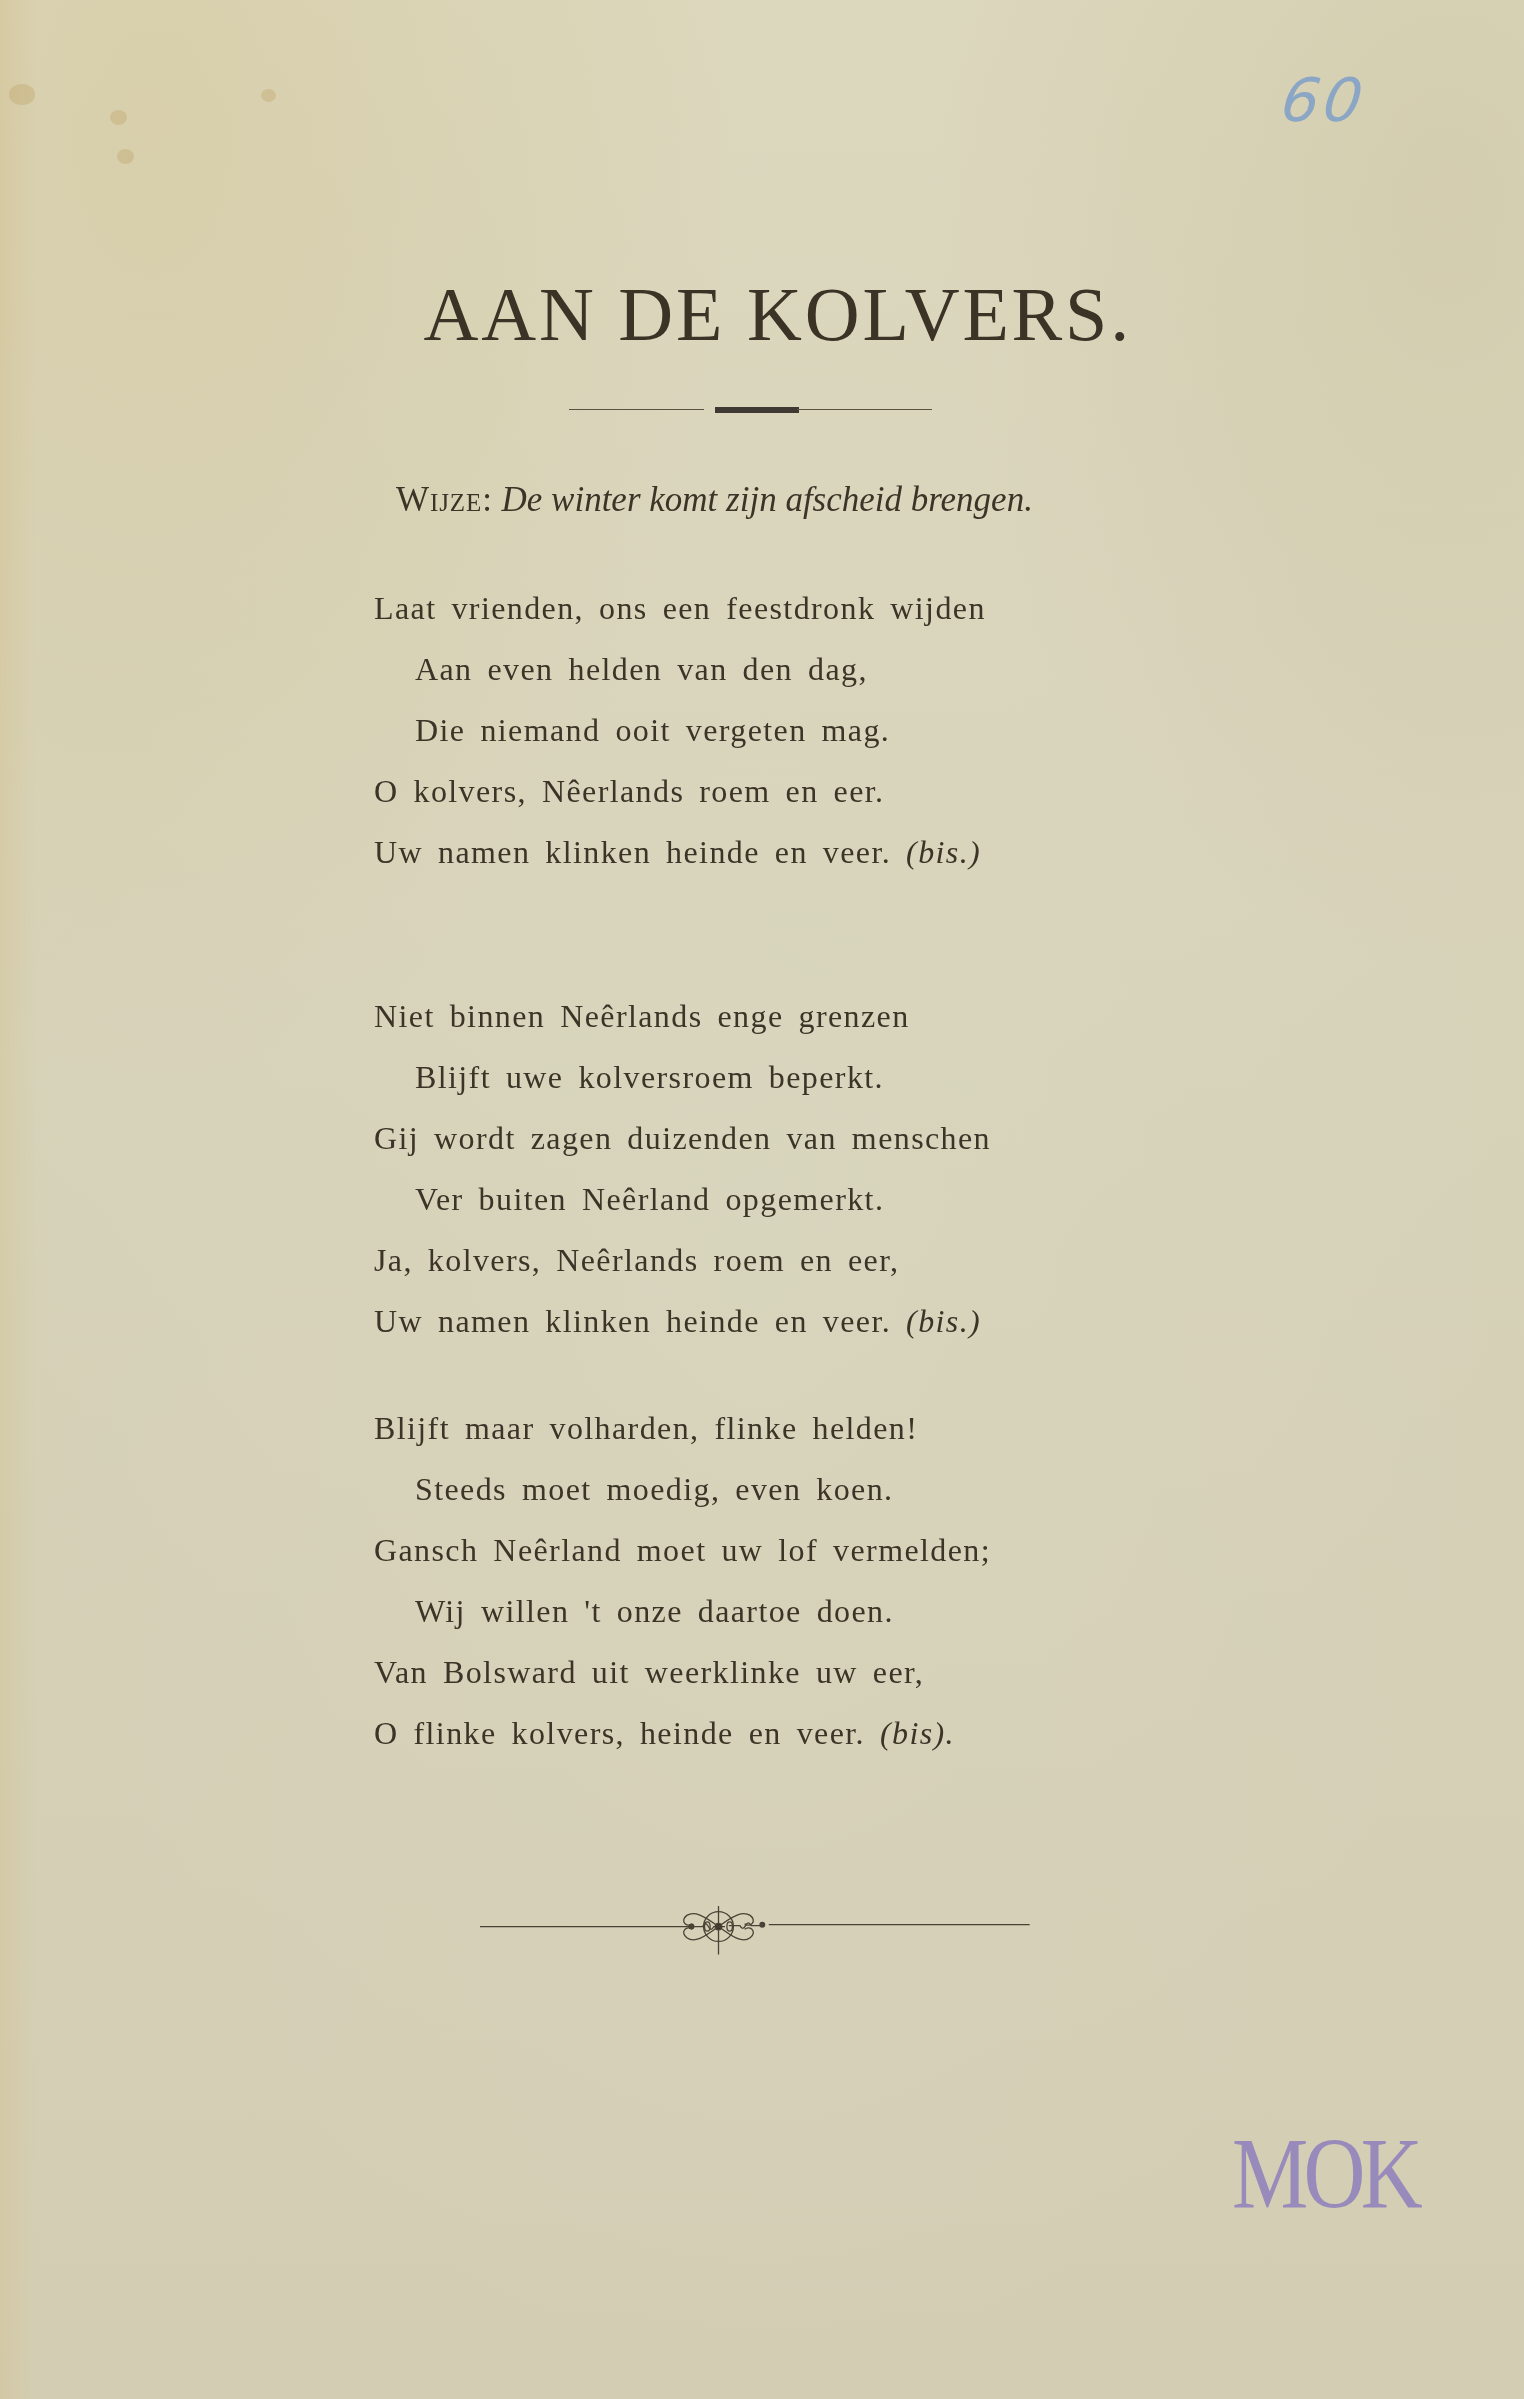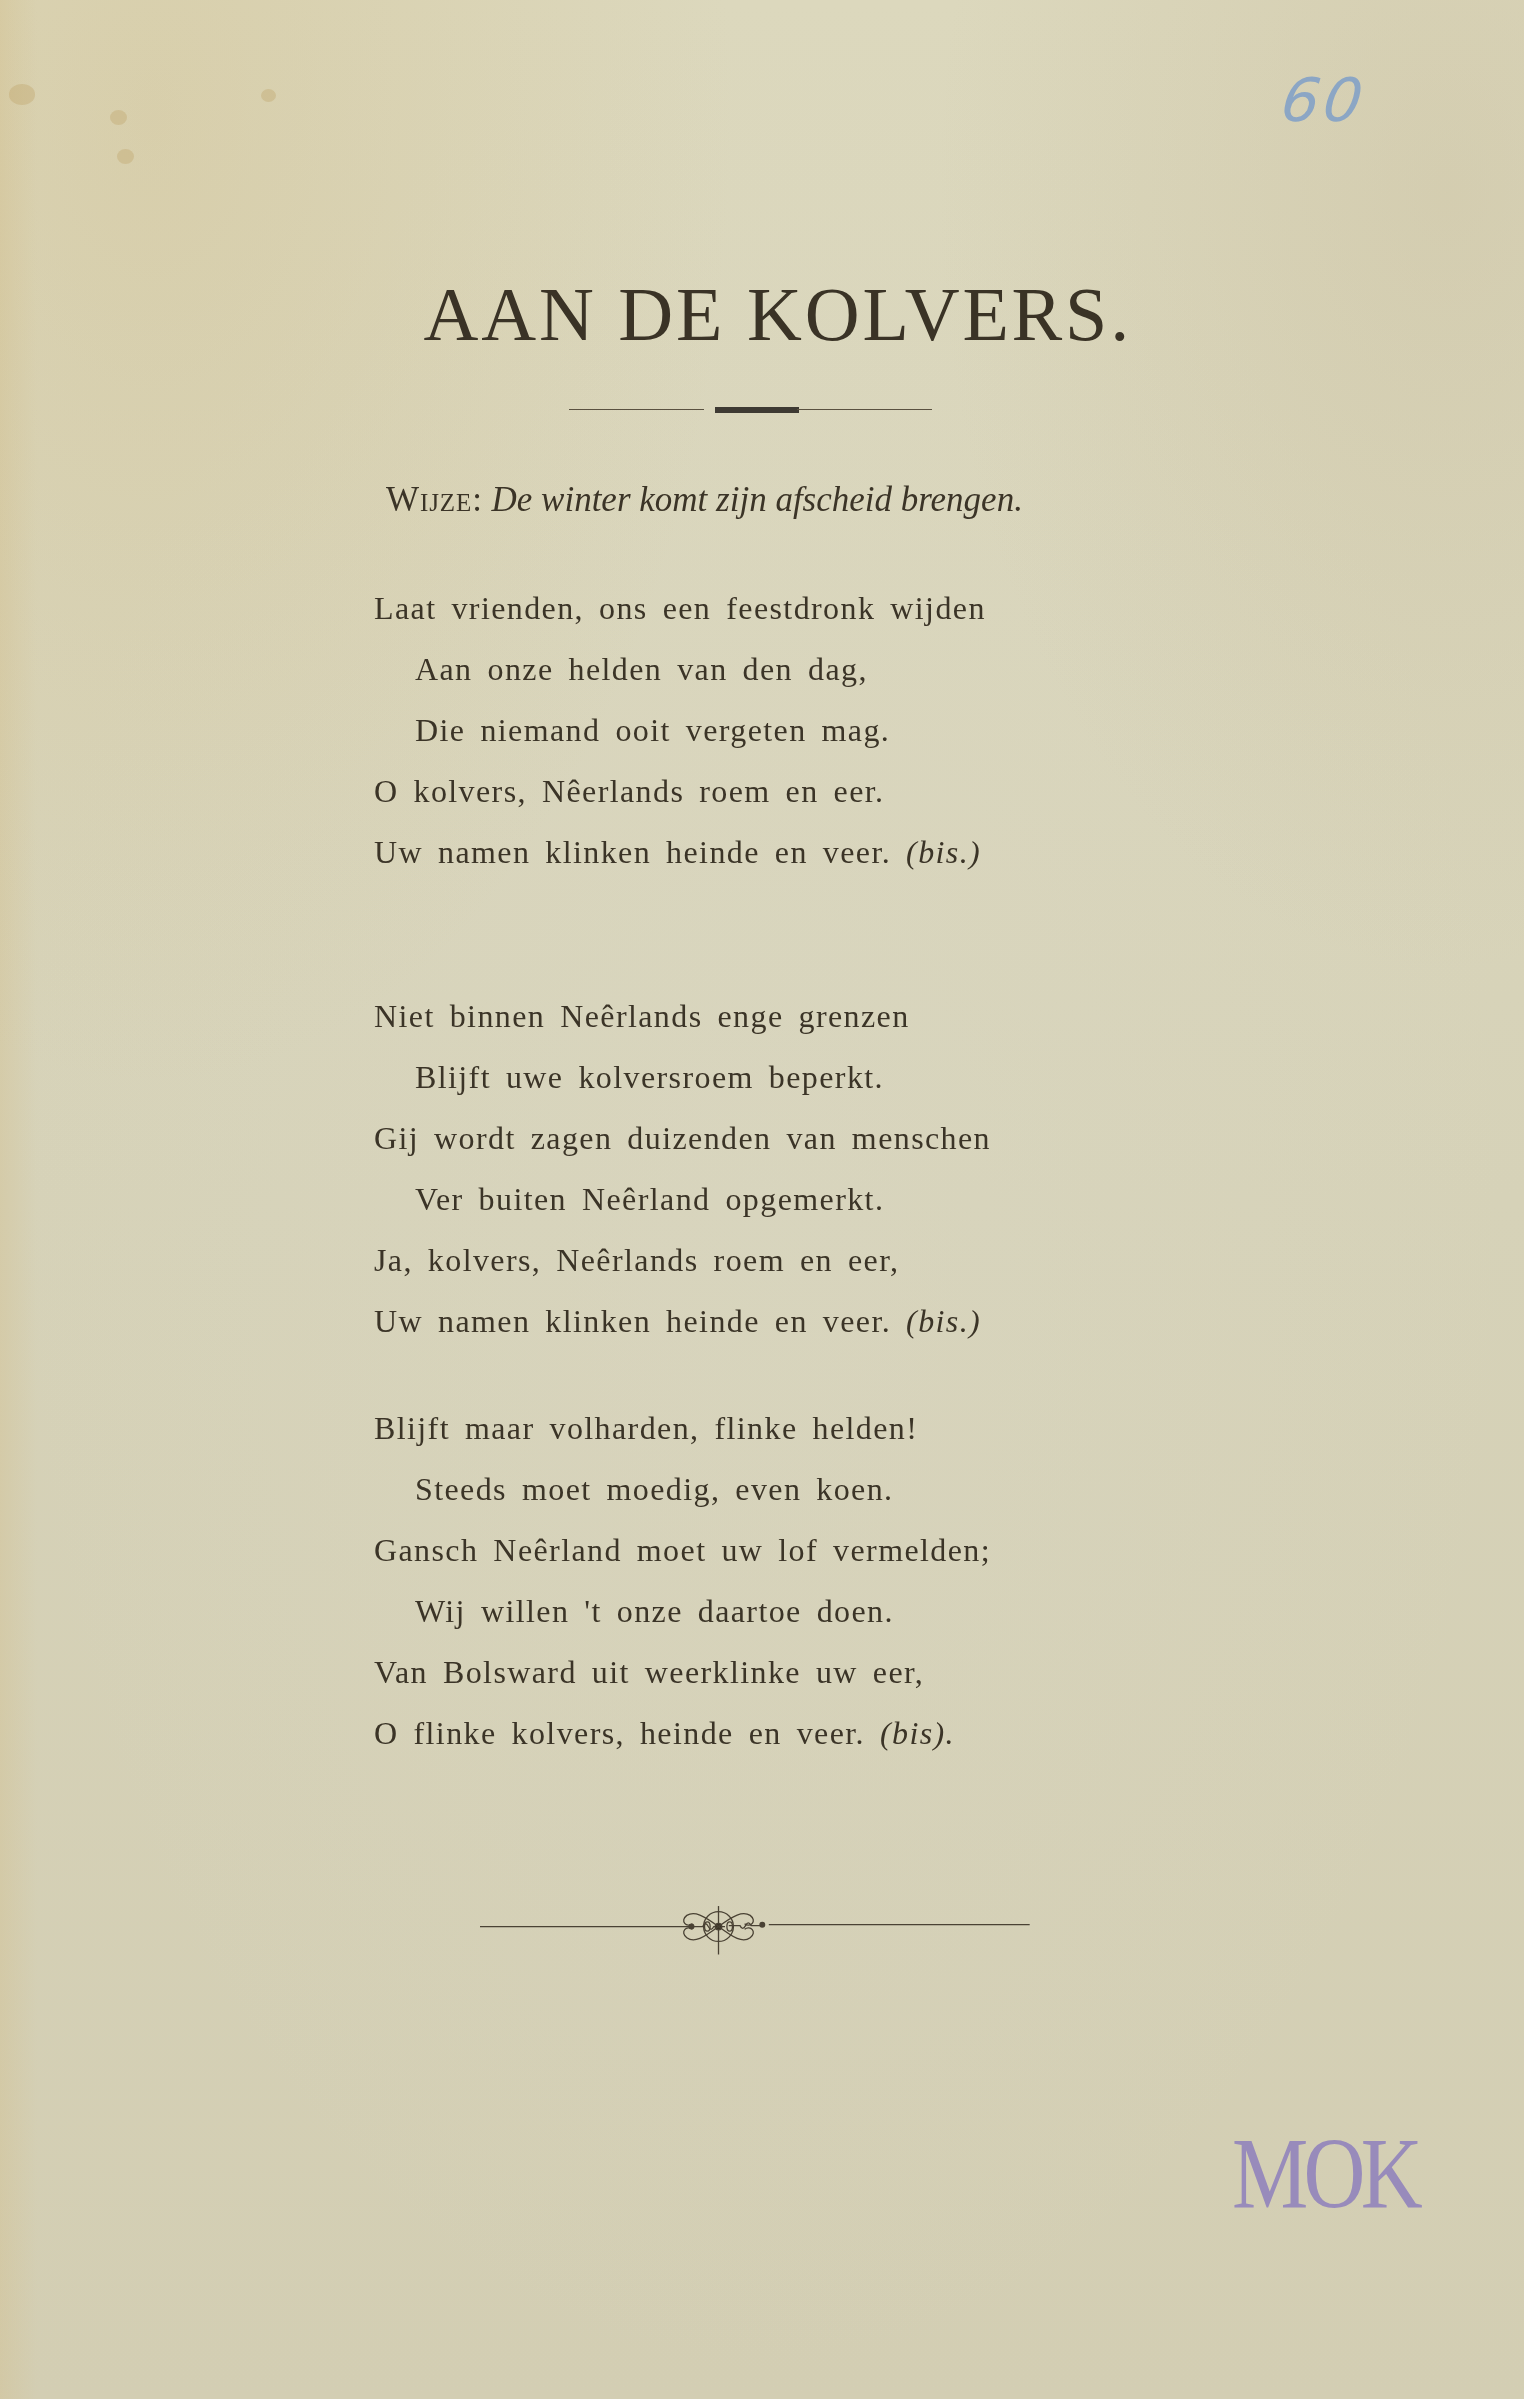--- a/index.html
+++ b/index.html
@@ -66,21 +66,21 @@
   .title-rule .bar {
     position: absolute;
     left: 146px;
     top: 0;
     width: 84px;
     height: 5.6px;
     background: #3e3a33;
   }
   .melody {
     position: absolute;
-    left: 386px;
+    left: 396px;
     top: 480px;
     font-family: "Liberation Serif", "DejaVu Serif", serif;
     font-size: 35px;
     color: #3b3427;
     white-space: nowrap;
   }
   .melody .sc {
     font-variant: small-caps;
     letter-spacing: 0.9px;
   }
@@ -153,21 +153,21 @@
   <div class="line r"></div>
 </div>
 
 <div class="melody">
   <span class="sc">Wijze:</span>
   <span class="it">De winter komt zijn afscheid brengen.</span>
 </div>
 
 <div class="stanza stanza-1">
   <div class="verse-line"><span>Laat vrienden, ons een feestdronk wijden</span></div>
-  <div class="verse-line indent"><span>Aan onze helden van den dag,</span></div>
+  <div class="verse-line indent"><span>Aan even helden van den dag,</span></div>
   <div class="verse-line indent"><span>Die niemand ooit vergeten mag.</span></div>
   <div class="verse-line"><span>O kolvers, Nêerlands roem en eer.</span></div>
   <div class="verse-line"><span>Uw namen klinken heinde en veer.</span> <span class="bis">(bis.)</span></div>
 </div>
 
 <div class="stanza stanza-2">
   <div class="verse-line"><span>Niet binnen Neêrlands enge grenzen</span></div>
   <div class="verse-line indent"><span>Blijft uwe kolversroem beperkt.</span></div>
   <div class="verse-line"><span>Gij wordt zagen duizenden van menschen</span></div>
   <div class="verse-line indent"><span>Ver buiten Neêrland opgemerkt.</span></div>

